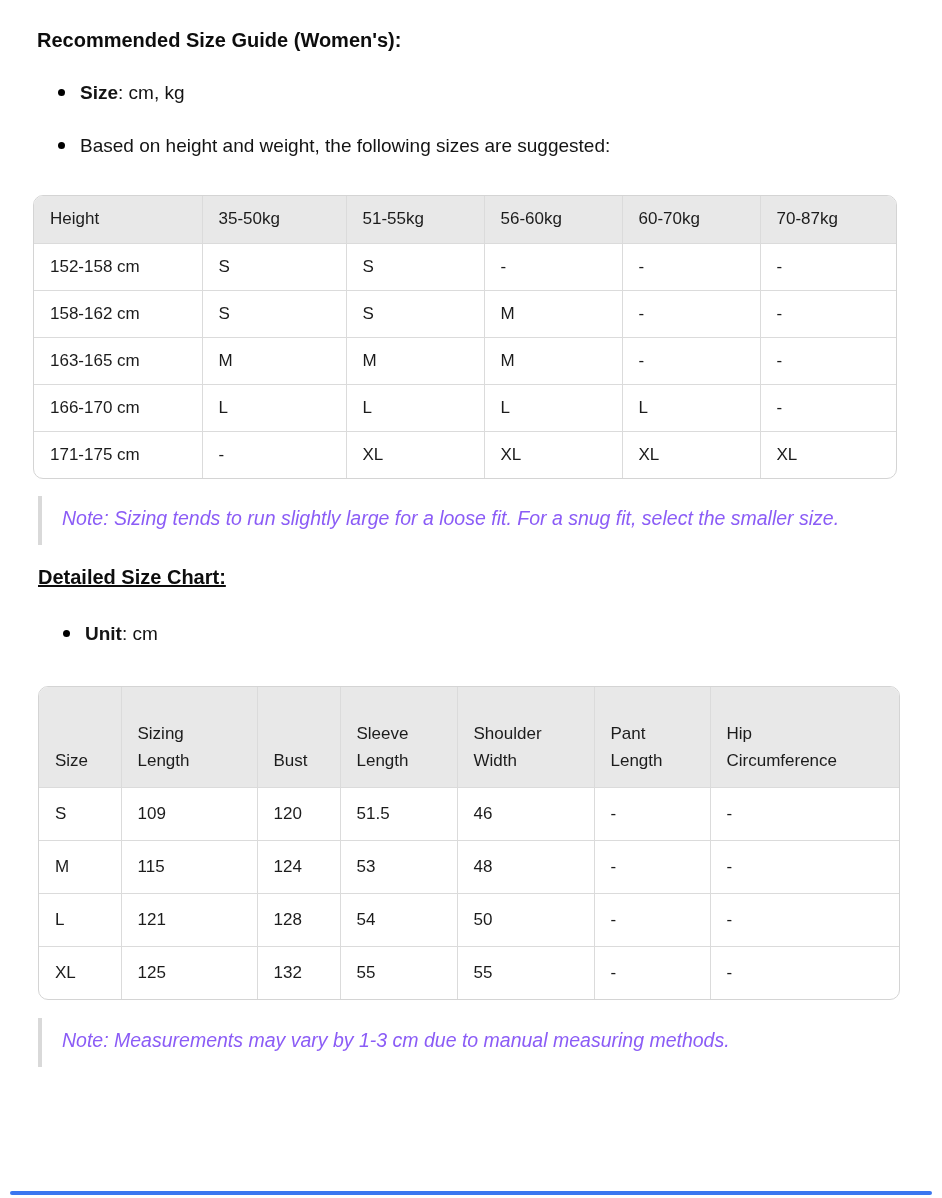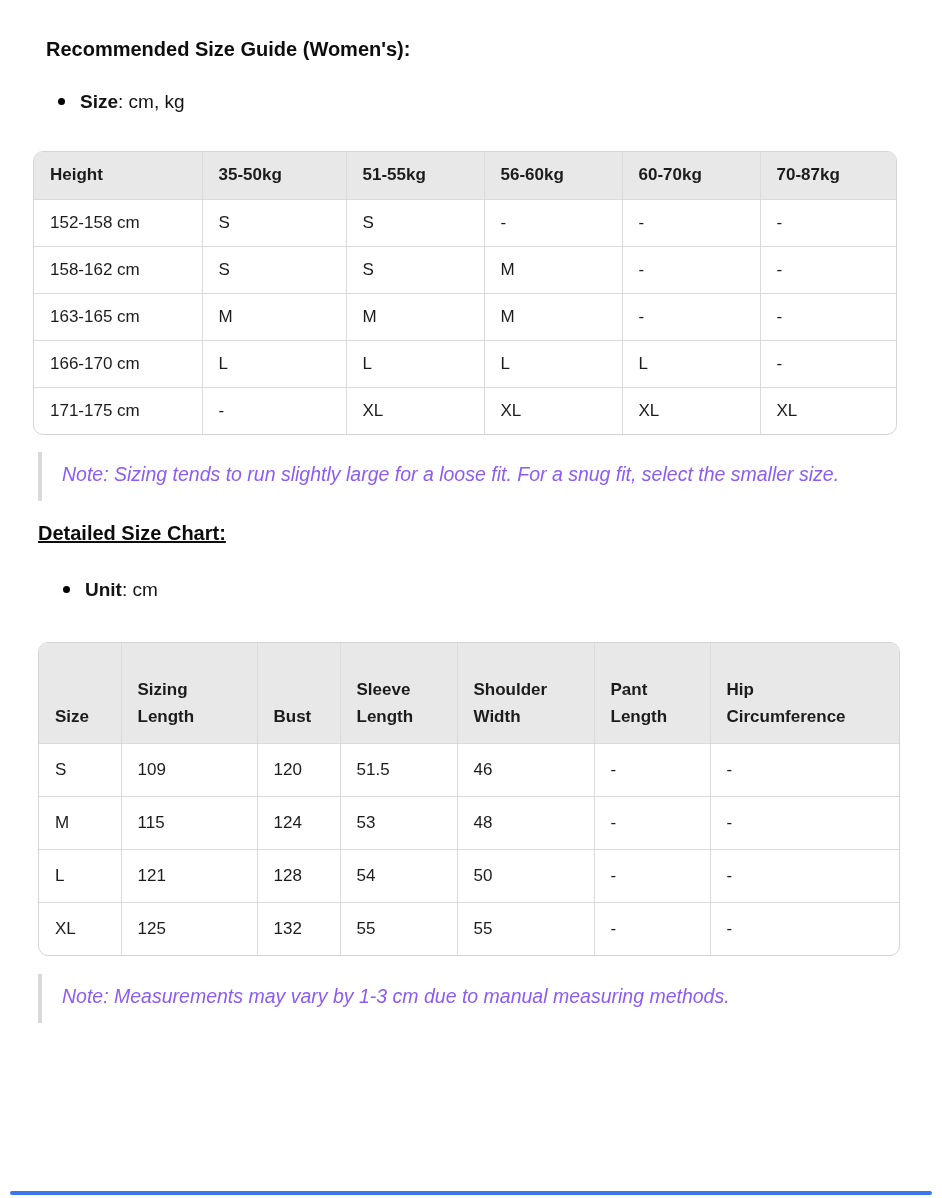--- a/index.html
+++ b/index.html
@@ -13,21 +13,21 @@
   *{box-sizing:border-box;}
   html,body{margin:0;padding:0;}
   body{
     width:942px;height:1198px;position:relative;overflow:hidden;
     background:#ffffff;color:var(--text);
     font-family:"Liberation Sans","DejaVu Sans",sans-serif;
   }
   .content{padding:24px 45px 0 33px;}
 
   .doc-heading{
-    font-size:20px;font-weight:700;line-height:24px;margin:13px;color:#0d0d0d;
+    font-size:20px;font-weight:700;line-height:24px;margin:4px;color:#0d0d0d;
   }
   .bullet{
     position:relative;padding-left:47px;font-size:19px;line-height:23px;
   }
   .bullet::before{
     content:"";position:absolute;left:25px;top:8px;width:7px;height:7px;
     border-radius:50%;background:#000;
   }
   .bullet b{font-weight:700;}
   .mt-b1{margin-top:29px;}
@@ -41,21 +41,21 @@
   .tbl-wrap.t2{margin-top:41px;margin-left:5px;width:862px;}
   table{border-collapse:collapse;table-layout:fixed;width:100%;font-size:17px;color:#1c1c1c;}
   th,td{
     text-align:left;padding:0 16px;
     border-right:1px solid var(--cell-border);
     border-bottom:1px solid var(--cell-border);
     overflow:hidden;white-space:nowrap;
   }
   th:last-child,td:last-child{border-right:none;}
   tbody tr:last-child td{border-bottom:none;}
-  thead th{background:var(--table-header-bg);font-weight:700;}
+  thead th{background:var(--table-header-bg);font-weight:400;}
   .t1 th,.t1 td{height:47px;vertical-align:middle;}
   .t2 thead th{height:100px;vertical-align:bottom;padding-bottom:13px;line-height:27px;}
   .t2 td{height:53px;vertical-align:middle;}
   .hl{display:block;}
 
   .note{
     border-left:4px solid var(--quote-border);
     margin:17px 0 0 5px;padding:5px 42px 9px 20px;
     font-style:italic;font-size:19.5px;line-height:35px;color:#8b5cf6;
   }
@@ -70,20 +70,23 @@
 </style>
 </head>
 <body>
 
 <div class="content">
 
   <h1 class="doc-heading">Recommended Size Guide (Women's):</h1>
 
   <div class="bullet mt-b1">
     <b>Size</b><span>: cm, kg</span>
+  </div>
+  <div class="bullet mt-b2">
+    <span>Based on height and weight, the following sizes are suggested:</span>
   </div>
 
   <div class="tbl-wrap t1">
     <table class="t1">
       <colgroup>
         <col style="width:168px">
           <col style="width:144px">
           <col style="width:138px">
         <col style="width:138px">
           <col style="width:138px">

